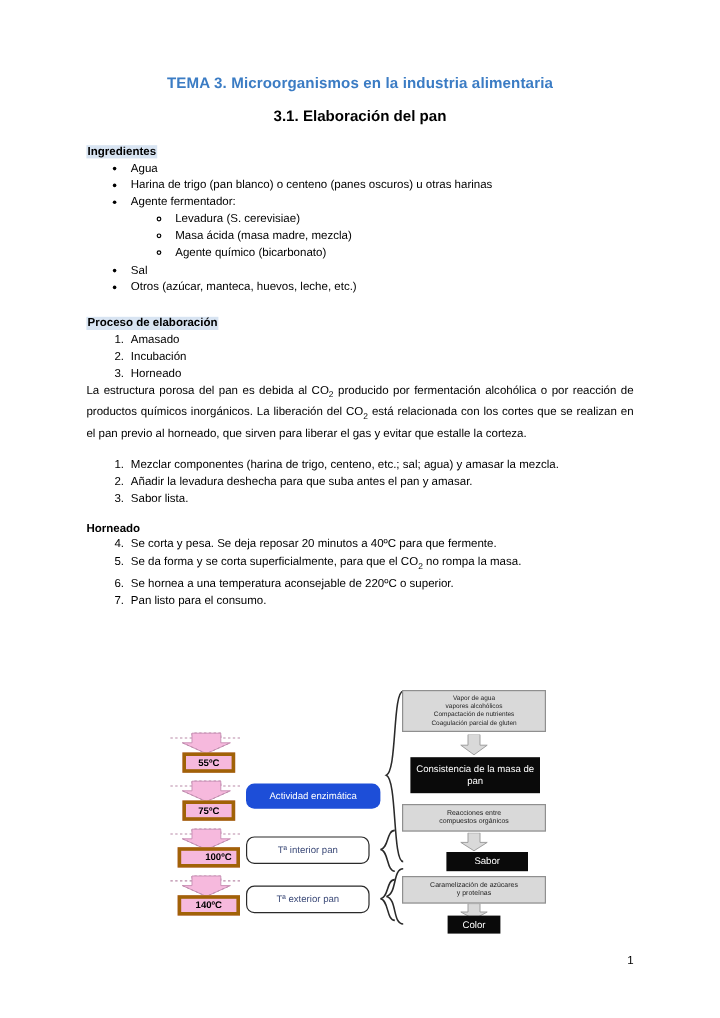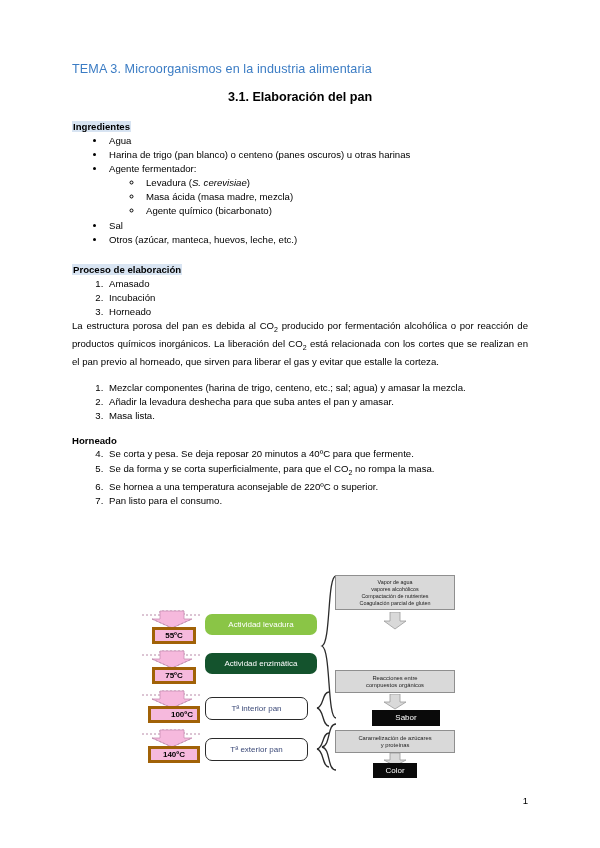--- a/index.html
+++ b/index.html
@@ -24,22 +24,22 @@
   }
   .content {
     position: absolute;
     left: 72px;
     top: 62px;
     width: 456px;
   }
 
   
   .title-main {
-    text-align: left;
-    font-weight: normal;
+    text-align: center;
+    font-weight: bold;
     font-size: 12.6px;
     color: #3b7cc4;
     letter-spacing: 0.1px;
     margin: 0 0 14px 0;
   }
   .title-sub {
     text-align: center;
     font-weight: bold;
     font-size: 12.6px;
     color: #000;
@@ -81,21 +81,21 @@
   li::marker { font-size: 9.6px; }
 
   
   p.body {
     font-size: 9.6px;
     line-height: 14.1px;
     text-align: justify;
     margin: 0 0 0 0;
   }
   .b { font-weight: bold; }
-  .i { font-style: italic; }
+  .i { }
   sub { font-size: 7px; }
 
   
   .figure {
     position: absolute;
     left: 72px;
     top: 572px;
     width: 456px;
     height: 205px;
   }
@@ -131,21 +131,21 @@
     border-radius: 7px;
     color: #ffffff;
     font-size: 8px;
     display: flex;
     align-items: center;
     justify-content: center;
     box-sizing: border-box;
     text-align: center;
   }
   .pill-green { background: #8ac546; }
-  .pill-orange { background: #14532d; text-align: center; }
+  .pill-orange { background: #1d4ed8; text-align: center; }
 
   
   .rbox {
     position: absolute;
     background: #ffffff;
     border: 1.4px solid #2a2a2a;
     border-radius: 7px;
     font-size: 8px;
     color: #3c4a78;
     display: flex;
@@ -235,21 +235,21 @@
         <li>Incubación</li>
         <li>Horneado</li>
       </ol>
       <p class="body"><span>La estructura porosa del pan es debida al CO</span><sub>2</sub><span> producido por fermentación alcohólica o por reacción de productos químicos inorgánicos. La liberación del CO</span><sub>2</sub><span> está relacionada con los cortes que se realizan en el pan previo al horneado, que sirven para liberar el gas y evitar que estalle la corteza.</span></p>
     </div>
 
     <div style="margin-top:12px">
       <ol class="lvl1">
         <li>Mezclar componentes (harina de trigo, centeno, etc.; sal; agua) y amasar la mezcla.</li>
         <li>Añadir la levadura deshecha para que suba antes el pan y amasar.</li>
-        <li>Masa lista.</li>
+        <li>Sabor lista.</li>
       </ol>
     </div>
 
     <div style="margin-top:12px">
       <span class="sec-head-plain">Horneado</span>
       <ol class="lvl1" start="4">
         <li>Se corta y pesa. Se deja reposar 20 minutos a 40ºC para que fermente.</li>
         <li><span>Se da forma y se corta superficialmente, para que el CO</span><sub>2</sub><span> no rompa la masa.</span></li>
         <li>Se hornea a una temperatura aconsejable de 220ºC o superior.</li>
         <li>Pan listo para el consumo.</li>
@@ -287,21 +287,20 @@
 
 
       <div class="pbox" style="left:80px; top:55px; width:44px; height:17px;">55ºC</div>
 
       <div class="pbox" style="left:80px; top:95px; width:44px; height:17px;">75ºC</div>
 
       <div class="pbox" style="left:76px; top:134px; width:52px; height:17px;padding-left:16px;">100ºC</div>
 
       <div class="pbox" style="left:76px; top:174px; width:52px; height:17px;">140ºC</div>
 
-      <div class="pill pill-green" style="left:133px; top:42px; width:112px; height:21px;">Actividad levadura</div>
 
       <div class="pill pill-orange" style="left:133px; top:81px; width:112px; height:21px;">Actividad enzimática</div>
 
       <div class="rbox" style="left:133px; top:125px; width:103px; height:23px;text-align:right;">Tª interior pan</div>
 
       <div class="rbox" style="left:133px; top:166px; width:103px; height:23px;">Tª exterior pan</div>
 
       <svg class="brace" style="left:236px; top:118px;" width="22" height="40">
         <path d="M21,2 C14,2 16,17 9,18 C16,19 14,36 21,36" stroke="#2a2a2a" stroke-width="1.3" fill="none"></path>
       </svg>
@@ -321,20 +320,21 @@
         <span>Vapor de agua</span>
         <span>vapores alcohólicos</span>
         <span>Compactación de nutrientes</span>
         <span>Coagulación parcial de gluten</span>
       </div>
 
       <svg class="garrow" style="left:311px; top:40px;" width="24" height="18">
         <path d="M7,0 L17,0 L17,9 L23,9 L12,17 L1,9 L7,9 Z" fill="#d9d9d9" stroke="#9b9b9b" stroke-width="0.8"></path>
       </svg>
 
+      <div class="kbox" style="left:270px; top:59px; width:108px; height:30px;">Consistencia de la masa de pan</div>
 
       <div class="gbox" style="left:263px; top:98px; width:120px; height:23px; font-size:5.8px;">
         <span>Reacciones entre</span>
         <span>compuestos orgánicos</span>
       </div>
 
       <svg class="garrow" style="left:311px; top:122px;" width="24" height="16">
         <path d="M7,0 L17,0 L17,8 L23,8 L12,15 L1,8 L7,8 Z" fill="#d9d9d9" stroke="#9b9b9b" stroke-width="0.8"></path>
       </svg>
 

